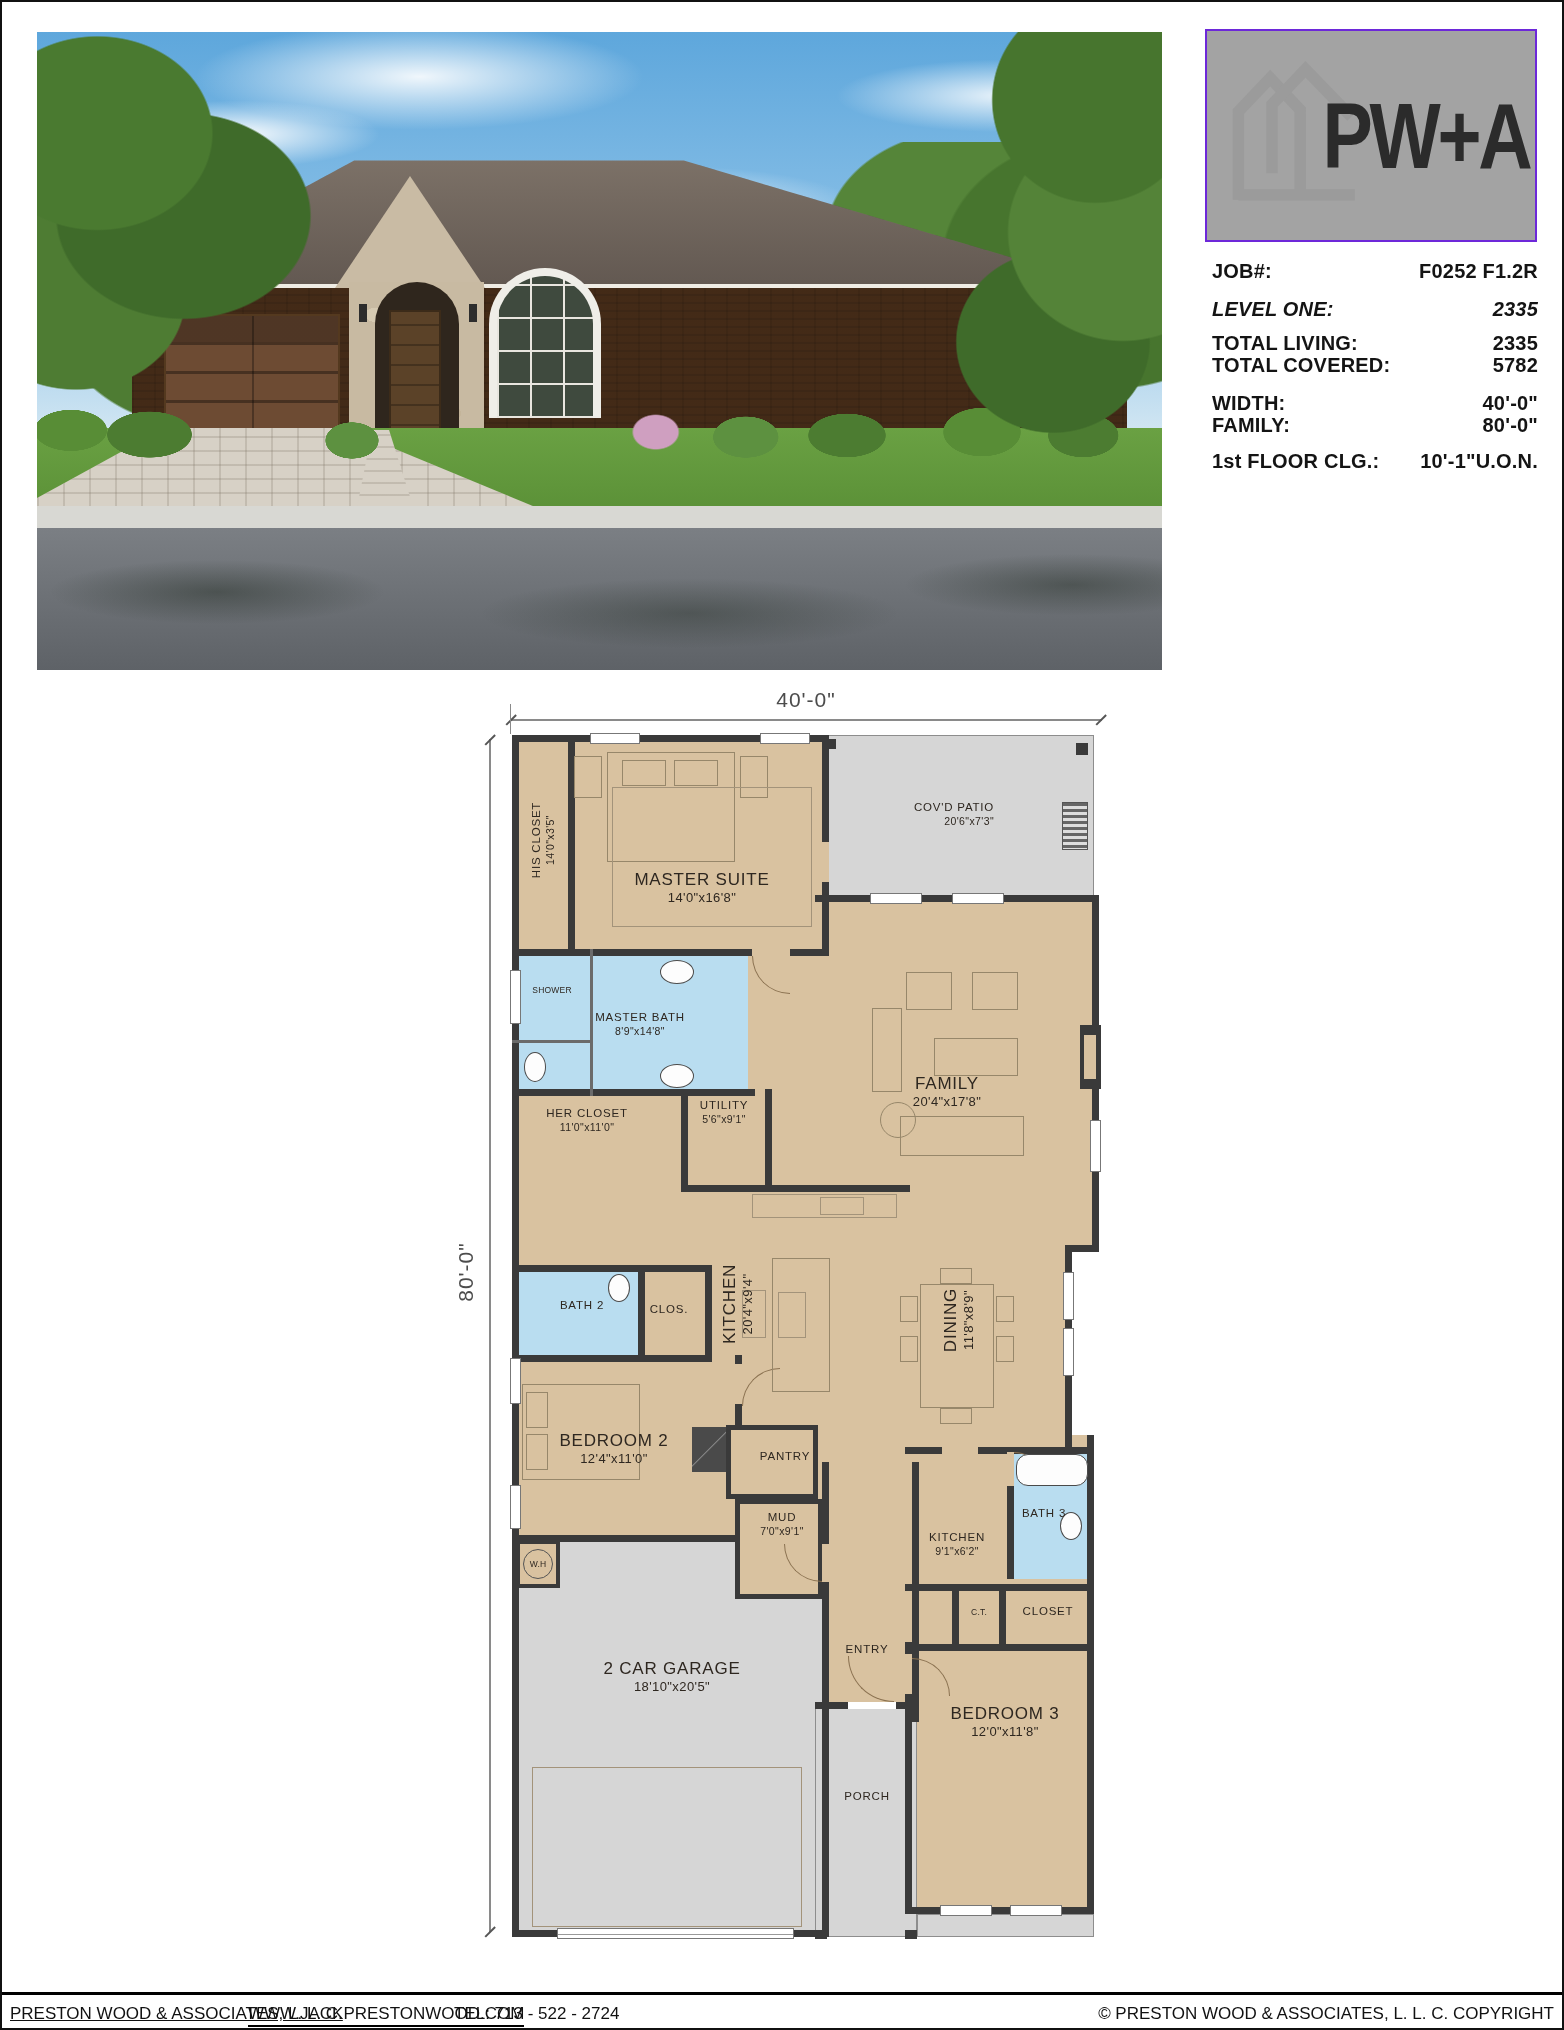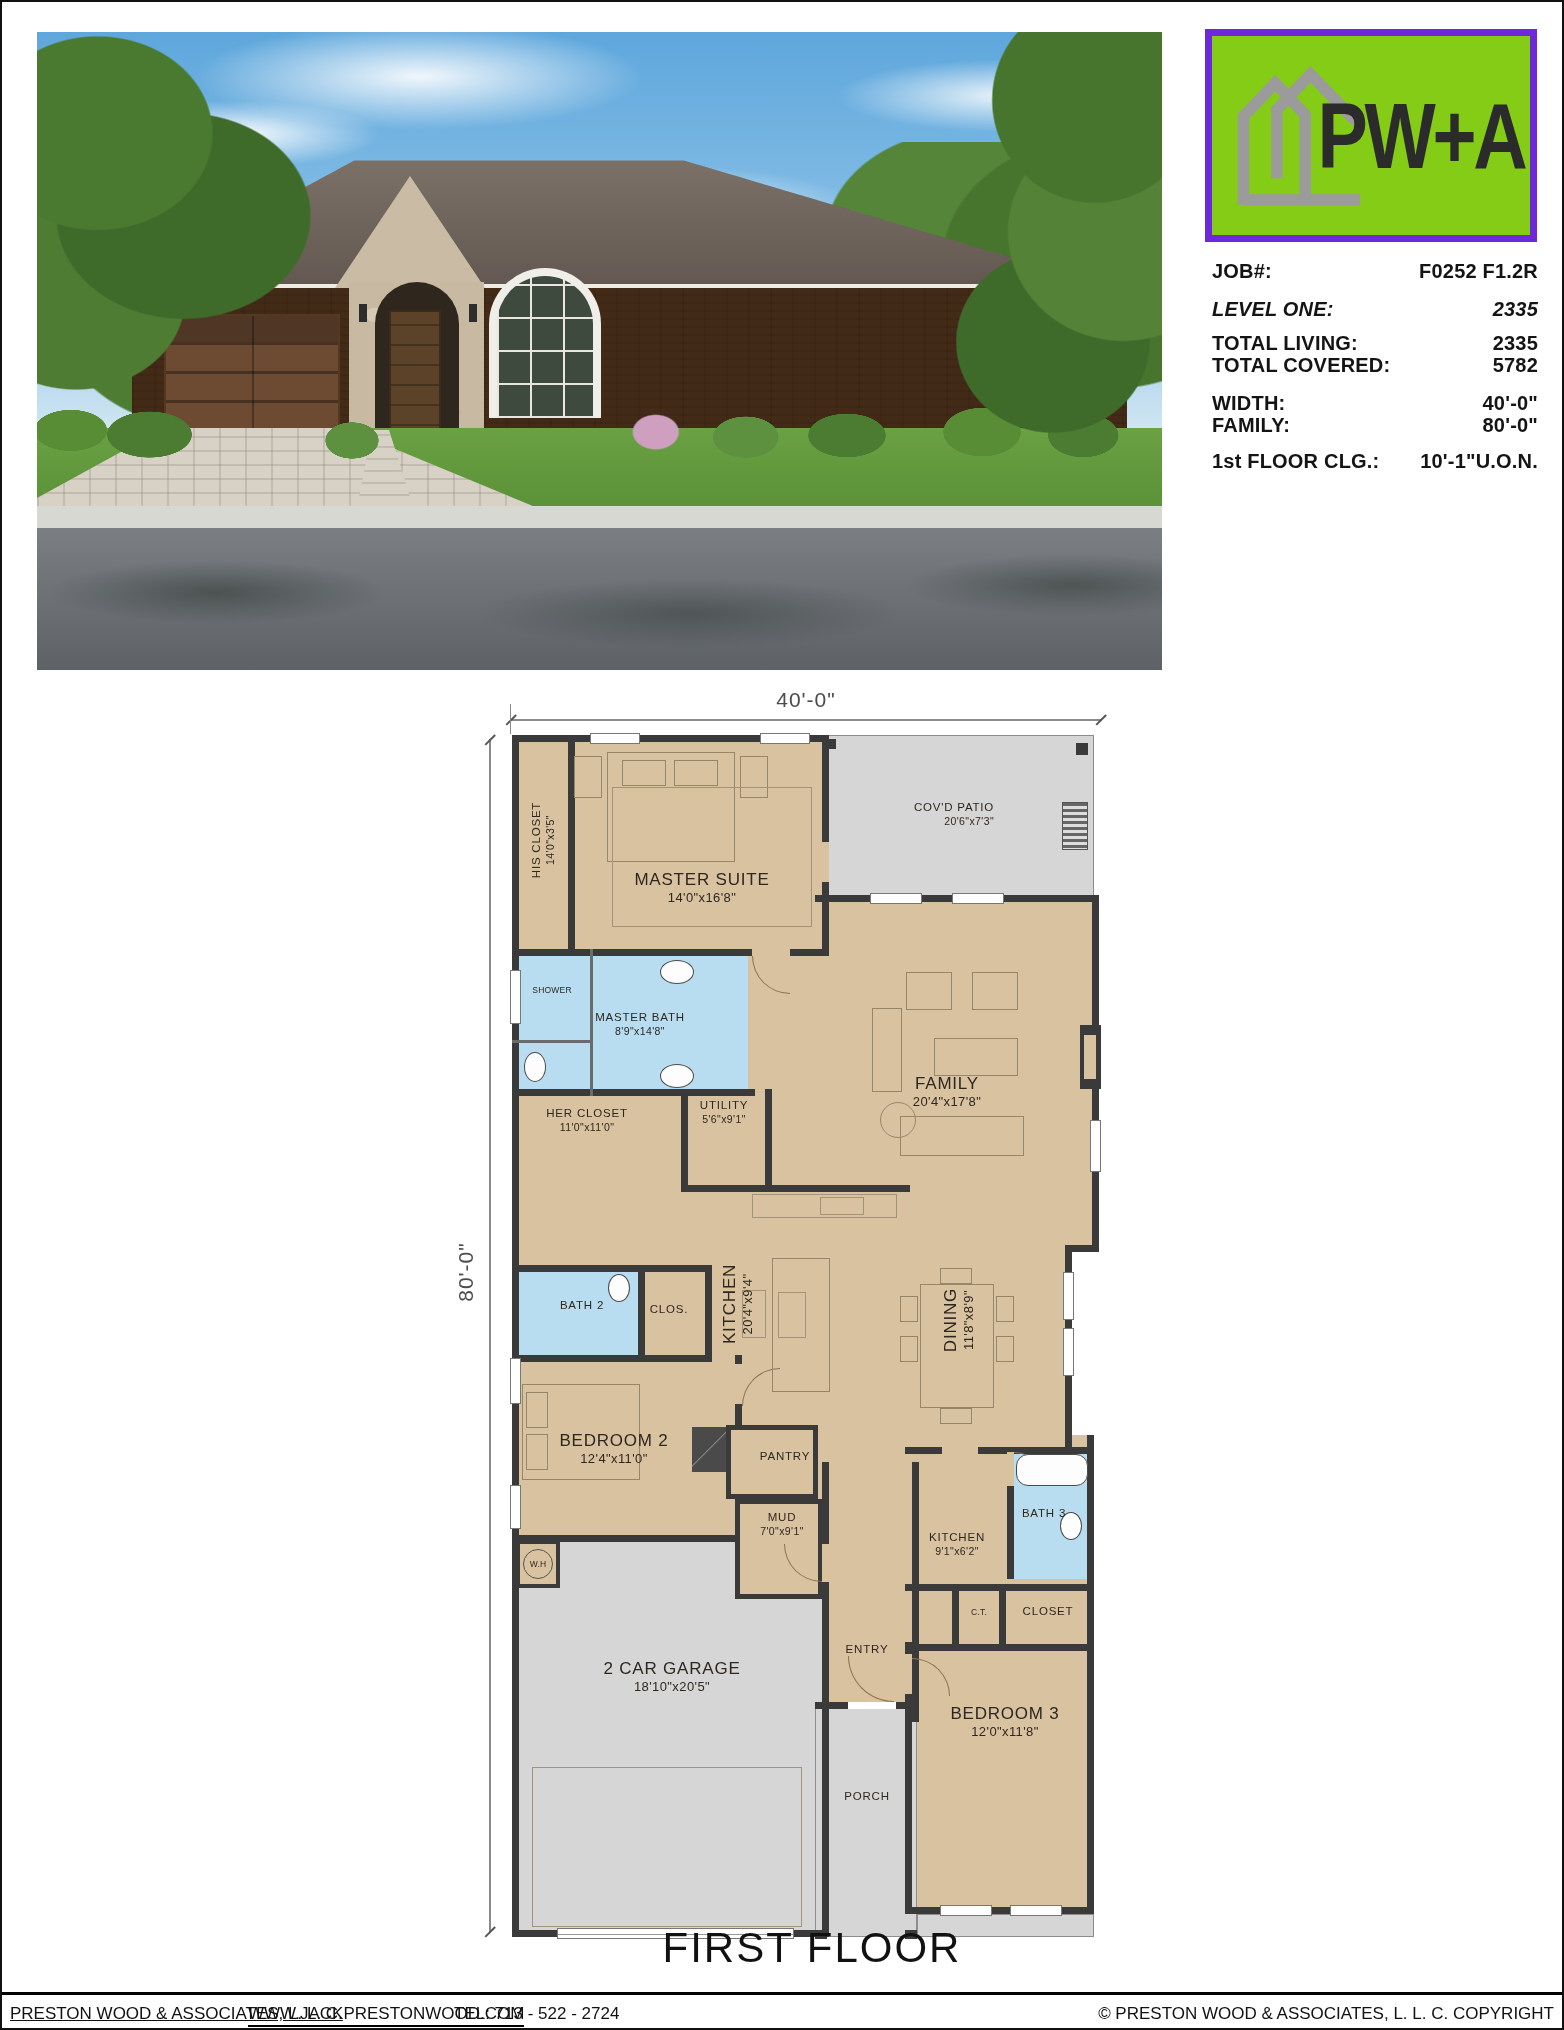--- a/index.html
+++ b/index.html
@@ -71,21 +71,21 @@
   .ltree{left:-90px;top:0px;width:430px;height:460px;background:
     radial-gradient(ellipse 190px 160px at 35% 22%,#4a7a30 0 60%,transparent 61%),
     radial-gradient(ellipse 210px 170px at 55% 40%,#3f6b2a 0 60%,transparent 61%),
     radial-gradient(ellipse 180px 150px at 30% 58%,#4e7c33 0 60%,transparent 61%);}
   .rtree{left:890px;top:-20px;width:280px;height:440px;background:
     radial-gradient(ellipse 170px 170px at 60% 20%,#47752e 0 60%,transparent 61%),
     radial-gradient(ellipse 190px 180px at 70% 50%,#548338 0 60%,transparent 61%),
     radial-gradient(ellipse 160px 150px at 45% 75%,#3f6b2a 0 60%,transparent 61%);}
   .lantern{position:absolute;width:8px;height:18px;background:#2d2d2d;}
   
-  .logobox{position:absolute;left:1203px;top:27px;width:332px;height:213px;border:7px solid #6d28d9;box-sizing:border-box;background:#84cc16;}
+  .logobox{position:absolute;left:1203px;top:27px;width:332px;height:213px;border:2px solid #6d28d9;box-sizing:border-box;background:#a3a3a3;}
   .logotext{position:absolute;right:6px;top:50%;transform:translateY(-50%) scaleX(.82);transform-origin:right center;
     font-size:92px;font-weight:800;letter-spacing:-4px;color:#2b2b2b;font-family:"Liberation Sans",sans-serif;}
   .tbrow{position:absolute;left:1210px;width:330px;height:24px;font-size:20px;font-weight:600;color:#141414;letter-spacing:.2px;}
   .tbrow .lab{position:absolute;left:0;}
   .tbrow .val{position:absolute;right:4px;}
   
   .plan{position:absolute;left:420px;top:690px;width:780px;height:1270px;}
   .fill{position:absolute;}
   .tan{background:#d9c2a0;}
   .blue{background:#b9ddf0;}
@@ -414,21 +414,20 @@
     </div>
     <div class="room-label sm" style="left:445px;top:1105px;">
       <span class="nm">PORCH</span>
     </div>
     <div class="room-label" style="left:250px;top:985px;">
       <span class="nm">2 CAR GARAGE</span>
         <span class="dm">18'10"x20'5"</span>
     </div>
   </div>
 
-  <div class="plantitle">FIRST FLOOR</div>
 
   <div class="footer">
     <span class="f-company">PRESTON WOOD &amp; ASSOCIATES, L. L. C.</span>
     <span class="f-web">WWW.JACKPRESTONWOOD.COM</span>
     <span class="f-tel">TEL:  713 - 522 - 2724</span>
     <span class="f-copy">© PRESTON WOOD &amp; ASSOCIATES, L. L. C.  COPYRIGHT</span>
   </div>
 
 </div>
 

